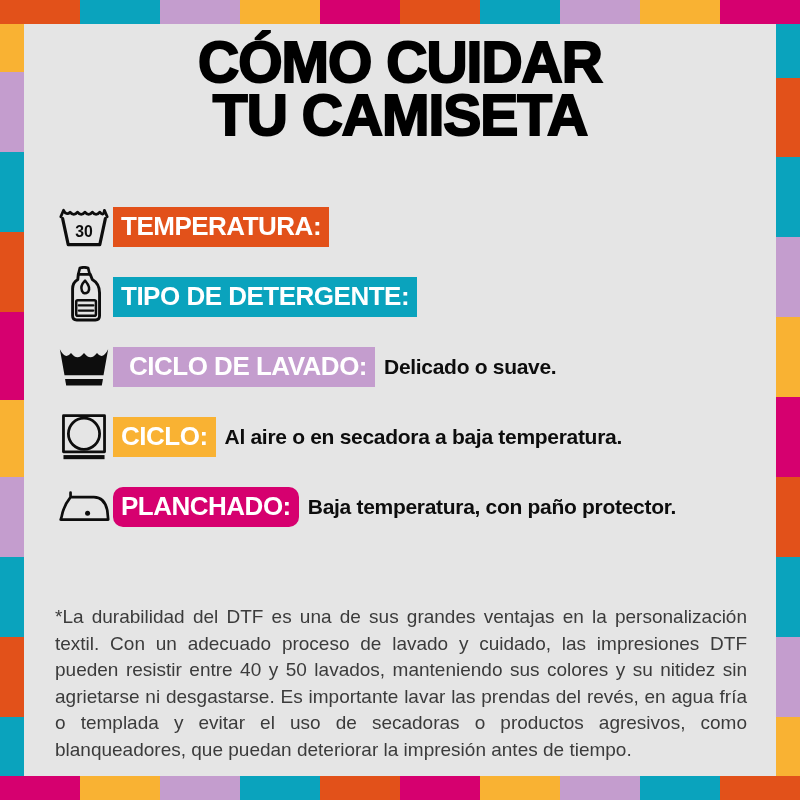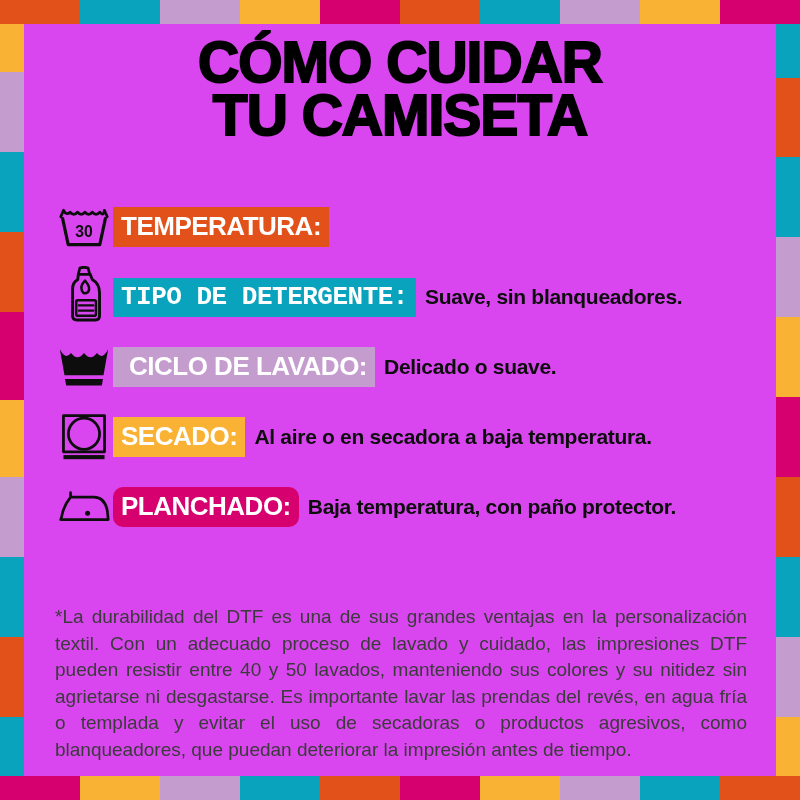--- a/index.html
+++ b/index.html
@@ -1,17 +1,17 @@
 <!DOCTYPE html>
 <html><head>
 <meta charset="utf-8">
 <style>
   html,body{margin:0;padding:0;background:#fff;}
   .canvas{
-    position:relative;width:800px;height:800px;background:#d946ef;
+    position:relative;width:800px;height:800px;background:#e5e5e5;
     overflow:hidden;font-family:"Liberation Sans",sans-serif;
   }
   .bsq{position:absolute;}
   .title{
     position:absolute;top:36px;left:0;width:800px;text-align:center;
     font-weight:700;font-size:57px;line-height:53px;color:#000;
     letter-spacing:-1px;-webkit-text-stroke:2px #000;
   }
   .rows{position:absolute;left:55px;top:205px;width:700px;}
   .care-row{display:flex;align-items:center;height:44px;margin-bottom:26px;}
@@ -102,22 +102,21 @@
       <div class="icon-box">
         <svg width="40" height="56" viewBox="0 0 36 54" style="margin-top:-6px;">
           <path class="ink" stroke-width="2.6" d="M14 2 Q18 0.5 22 2 L23.5 8 L12.5 8 Z"></path>
           <path class="ink" stroke-width="2.8" d="M12.5 8 L12 13 Q7 16 7 22 L7 48 Q7 52 11 52 L29 52 Q33 52 33 48 L33 26 Q33 17 26 13 L24 8"></path>
           <path class="ink" stroke-width="2.4" d="M19 14 Q25 21 22 25 Q18 28 16 24 Q14 19 19 14 Z"></path>
           <rect class="ink" stroke-width="2.4" x="10.5" y="33" width="19" height="15" rx="1.5"></rect>
           <line class="ink" stroke-width="2.2" x1="13" y1="38" x2="27" y2="38"></line>
           <line class="ink" stroke-width="2.2" x1="13" y1="43" x2="27" y2="43"></line>
         </svg>
       </div>
-      <span class="care-label-box" style="background-color: rgb(10, 163, 189); font-family: Liberation Mono, monospace;">TIPO DE DETERGENTE:</span>
-      <span class="care-desc">Suave, sin blanqueadores.</span>
+      <span class="care-label-box" style="background-color: rgb(10, 163, 189);">TIPO DE DETERGENTE:</span>
     </div>
 
     <div class="care-row">
       <div class="icon-box">
         <svg width="52" height="46" viewBox="0 0 56 46">
           <path class="fillink" d="M2 4 Q8 16 14 8 Q21 17 28 8 Q35 17 42 8 Q48 16 54 4 L49 32 L7 32 Z"></path>
           <path class="fillink" d="M7.6 36 L48.4 36 L47.2 43 L8.8 43 Z"></path>
         </svg>
       </div>
       <span class="care-label-box" style="background-color: rgb(196, 157, 206); padding-left: 16px;">CICLO DE LAVADO:</span>
@@ -125,21 +124,21 @@
     </div>
 
     <div class="care-row">
       <div class="icon-box">
         <svg width="46" height="48" viewBox="0 0 56 58">
           <rect class="ink" stroke-width="3.4" x="3" y="3" width="50" height="44"></rect>
           <circle class="ink" stroke-width="3.4" cx="28" cy="25" r="19"></circle>
           <rect class="fillink" x="3" y="51" width="50" height="5"></rect>
         </svg>
       </div>
-      <span class="care-label-box" style="background-color: rgb(249, 178, 51);">SECADO:</span>
+      <span class="care-label-box" style="background-color: rgb(249, 178, 51);">CICLO:</span>
       <span class="care-desc">Al aire o en secadora a baja temperatura.</span>
     </div>
 
     <div class="care-row">
       <div class="icon-box">
         <svg width="52" height="38" viewBox="0 0 58 36">
           <path class="ink" stroke-width="3" d="M14 2 L14 7 Q6 17 4 29 L3 32 L56 32 L55 22 Q52 7 40 7 L14 7"></path>
           <circle class="fillink" cx="33" cy="25" r="2.8"></circle>
         </svg>
       </div>

